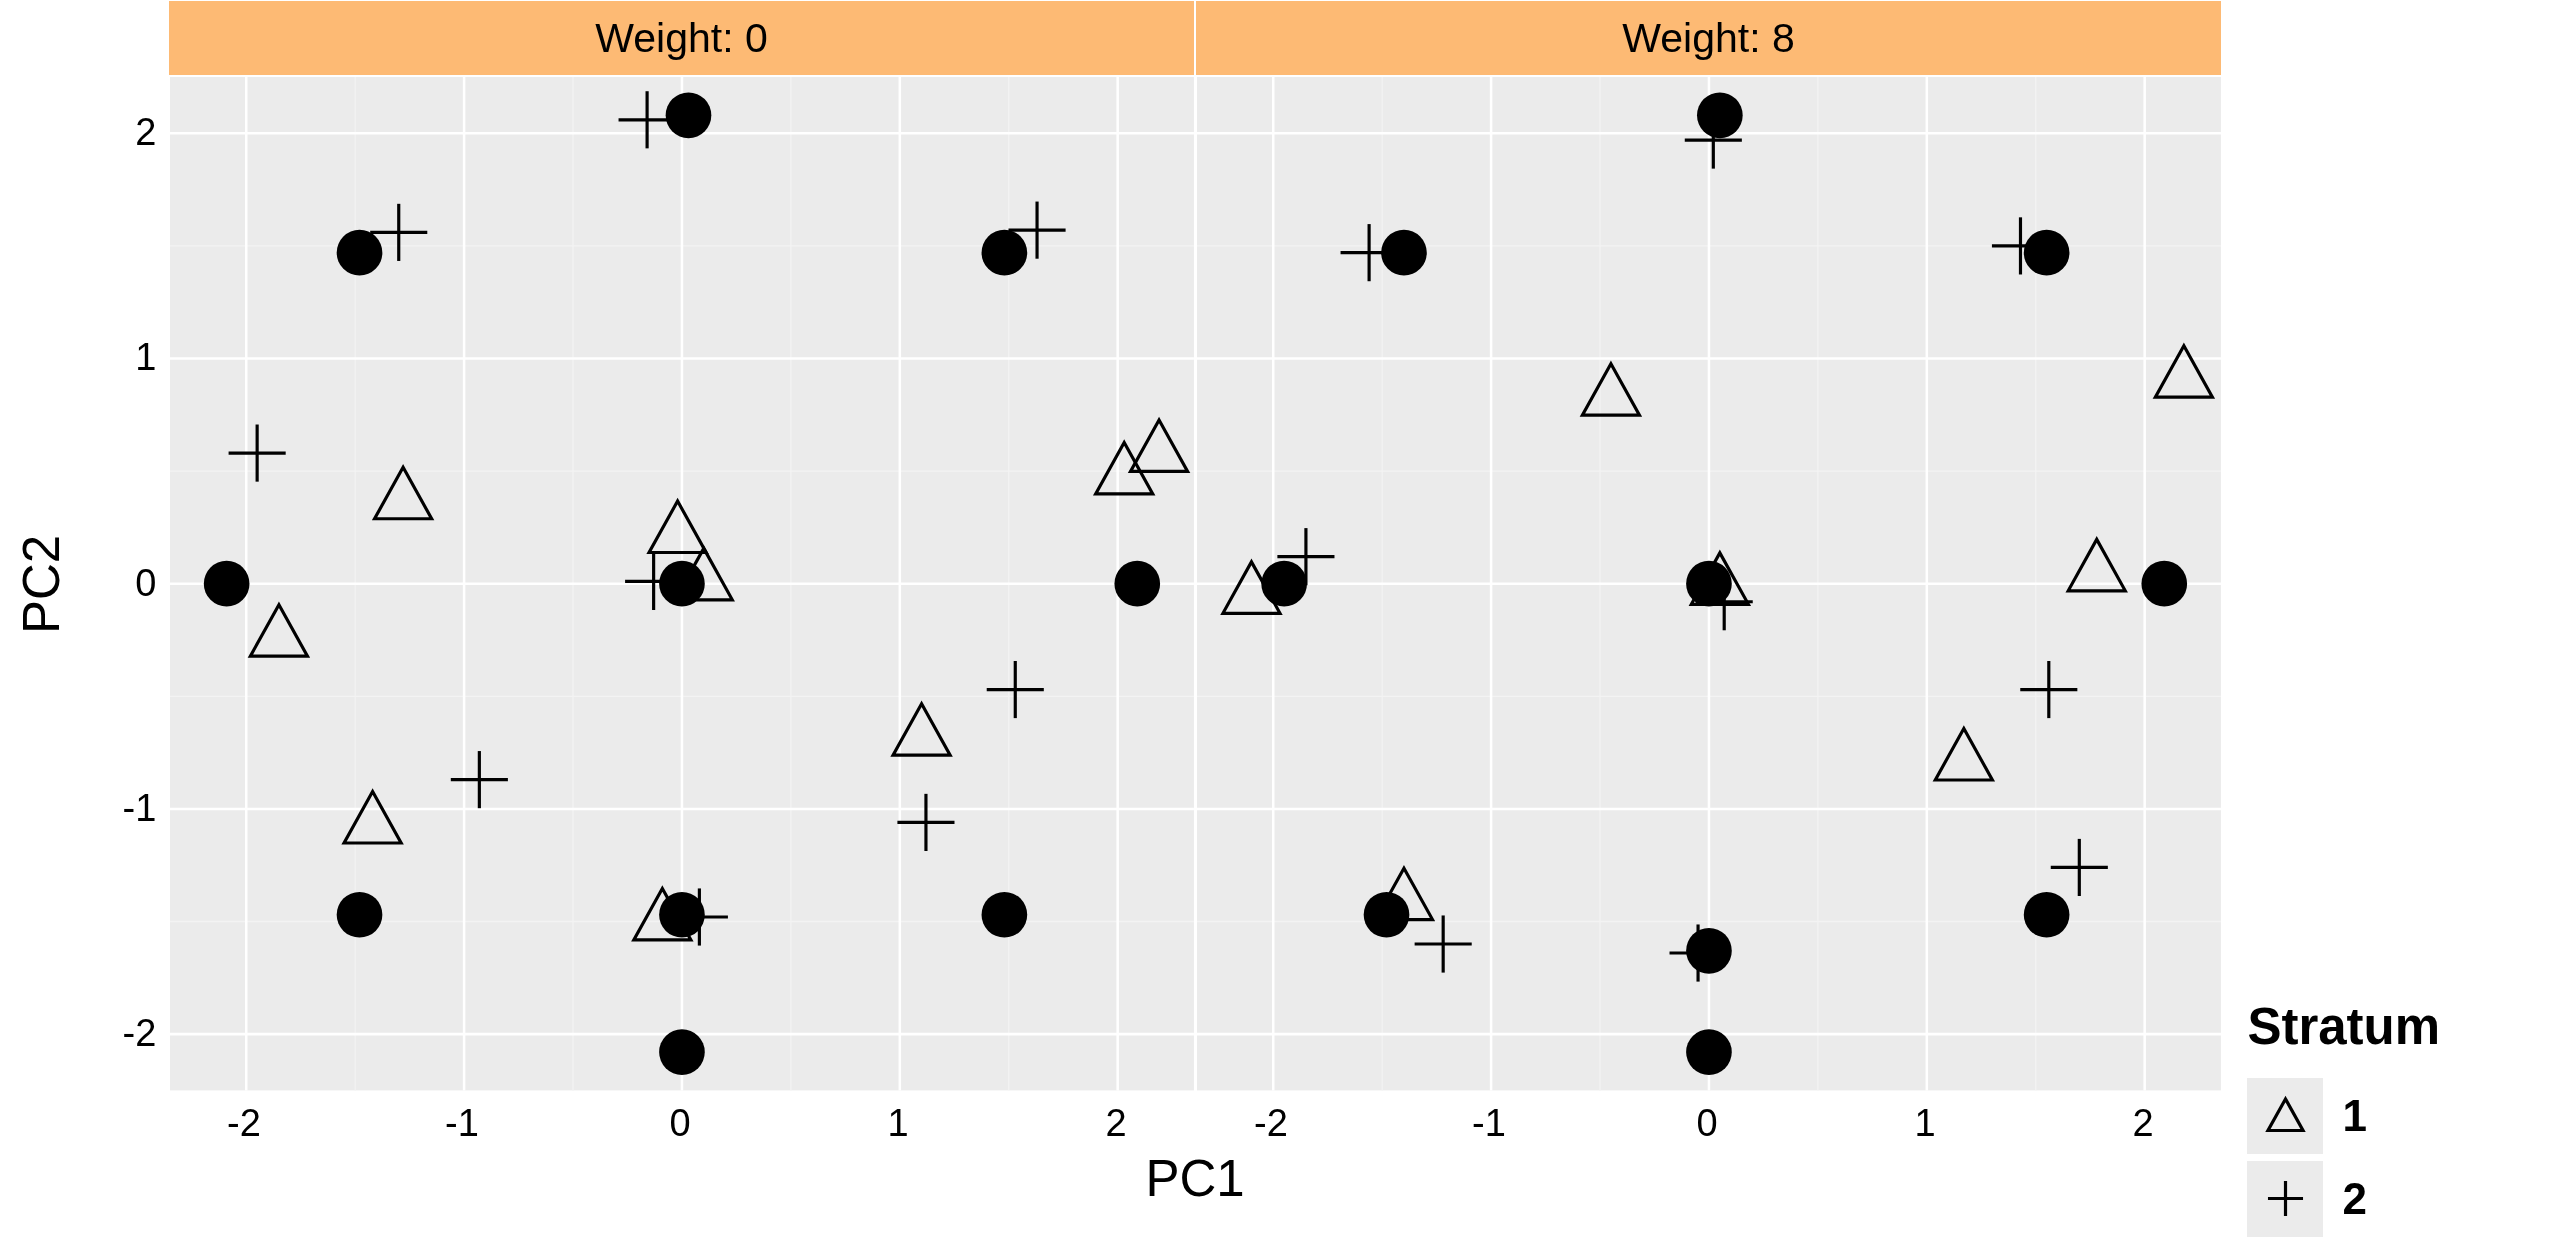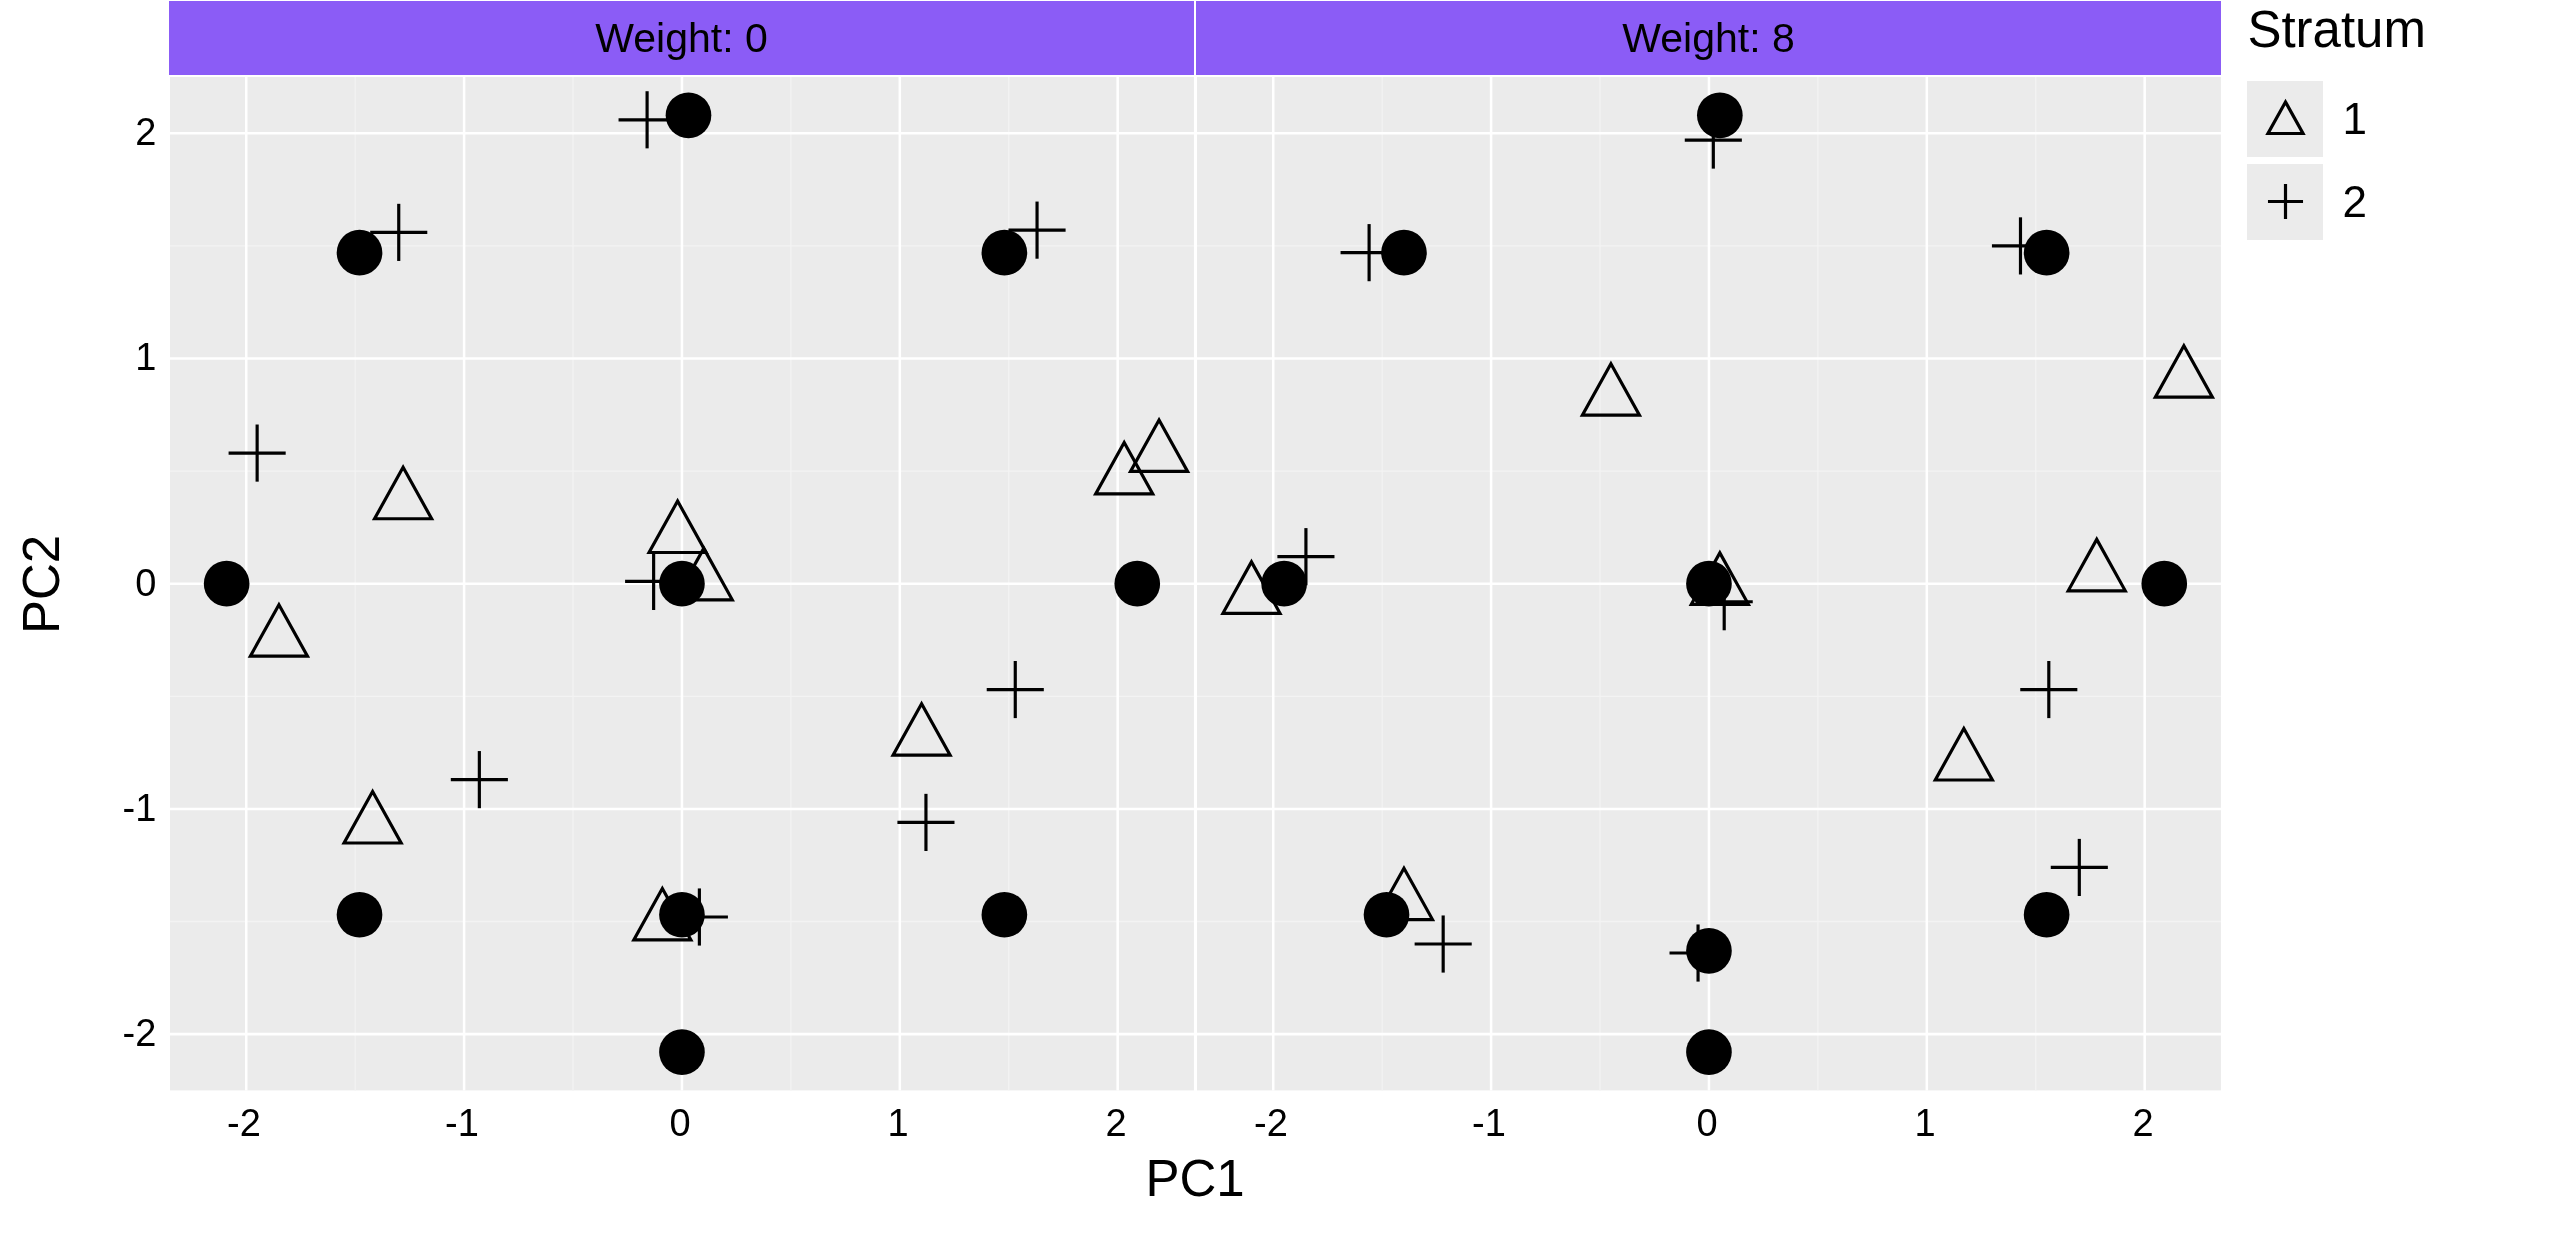--- a/index.html
+++ b/index.html
@@ -24,21 +24,21 @@
   }
   .strip-row {
     display: flex;
     flex-direction: row;
     height: 76px;
     margin-left: 168px;
     width: calc(100% - 168px);
   }
   .strip {
     flex: 1;
-    background: #8b5cf6;
+    background: #fdba74;
     margin: 1.3px;
     display: flex;
     align-items: center;
     justify-content: center;
     font-size: 41px;
   }
   .panels-outer {
     display: flex;
     flex-direction: row;
     height: 1016px;
@@ -102,22 +102,23 @@
     justify-content: center;
     font-size: 51px;
     margin-left: 168px;
     width: calc(100% - 168px);
   }
   
   .legend {
     flex: 1;
     display: flex;
     flex-direction: column;
-    justify-content: flex-start;
+    justify-content: flex-end;
     padding-left: 25.4px;
+    font-weight: bold;
   }
   .legend-title {
     font-size: 51px;
     margin-bottom: 16px;
     text-align: left;
   }
   .legend-item {
     display: flex;
     align-items: center;
     margin: 6.3px 0;

